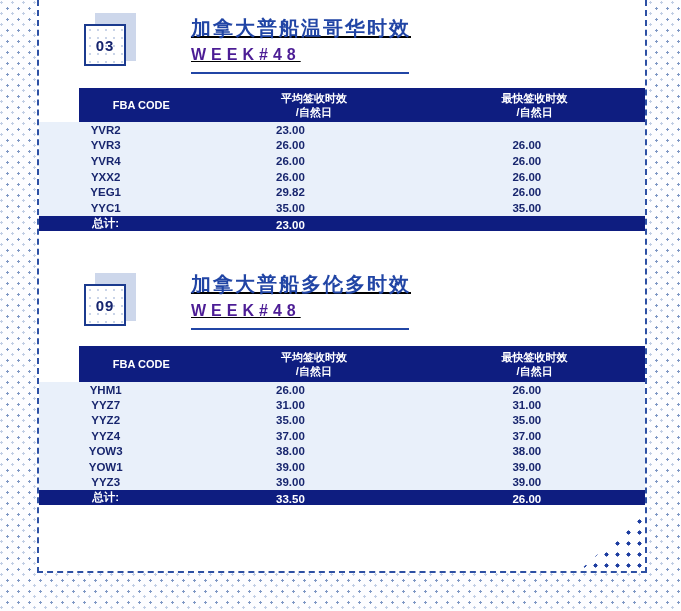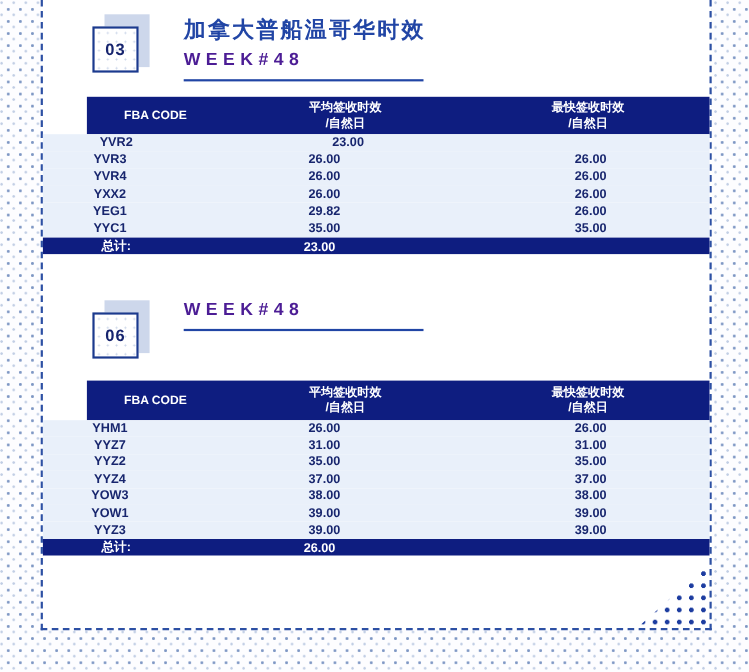--- a/index.html
+++ b/index.html
@@ -30,21 +30,21 @@
     border:2px solid #1b3a8e;
     background-image:radial-gradient(circle, #c9d4e8 0.8px, transparent 1px);
     background-size:8px 8px;
     display:flex; align-items:center; justify-content:center;
     color:#16246e; font-weight:bold; font-size:15px; letter-spacing:1px;
   }
   .s1 .badge-shadow { left:56px; top:13px; }
   .s1 .badge-box    { left:45px; top:24px; }
   .s2 .badge-shadow { left:56px; top:273px; }
   .s2 .badge-box    { left:45px; top:284px; }
-  .titleblock { position:absolute; left:128px; width:260px; }
+  .titleblock { position:absolute; left:152px; width:260px;text-decoration:underline; }
   .s1 .titleblock { top:14px; }
   .s2 .titleblock { top:270px; }
   .sec-title {
     color:#2145a5; font-weight:bold; font-size:20px; letter-spacing:2px;
     line-height:29px; white-space:nowrap;
   }
   .sec-week {
     color:#4c1d95; font-weight:bold; font-size:16px; letter-spacing:5px;
     line-height:24px;
   }
@@ -56,21 +56,21 @@
   .tbl-header {
     display:flex; background:#0e1d80; color:#ffffff; align-items:center;
     font-weight:bold; font-size:11px;margin-left:40px;
   }
   .t1 .tbl-header { height:34px; }
   .t2 .tbl-header { height:36px; }
   .hcell { text-align:center; line-height:14px; }
   .col1 { width:22%; } .col2 { width:39%; } .col3 { width:39%; }
   .tbl-row {
     display:flex; align-items:center; background:#e9f0fa;
-    color:#18266e; font-weight:bold; font-size:11.5px; height:15.6px;gap:26px;
+    color:#18266e; font-weight:bold; font-size:11.5px; height:15.6px;
   }
   .t2 .tbl-row { height:15.4px; }
   .cell { text-align:center; }
   .tbl-total {
     display:flex; align-items:flex-end; background:#0e1d80;
     color:#ffffff; font-weight:bold; font-size:11.5px; height:15px;
   }
   
   .dot-triangle {
     position:absolute; right:0; bottom:0; width:66px; height:59px;
@@ -141,23 +141,24 @@
     </div>
     <div class="tbl-total">
       <div class="cell col1">总计:</div>
       <div class="cell col3">23.00</div>
     </div>
   </div>
 
   <div class="s2">
     <div class="badge-shadow"></div>
     <div class="badge-box">
-      <span>06</span>
+      <span>09</span>
     </div>
     <div class="titleblock">
+      <div class="sec-title">加拿大普船多伦多时效</div>
       <div class="sec-week">WEEK#48</div>
       <div class="underline"></div>
     </div>
   </div>
 
   <div class="tbl t2">
     <div class="tbl-header">
       <div class="hcell col1">
         <div>FBA CODE</div>
       </div>
@@ -200,18 +201,19 @@
       <div class="cell col2">39.00</div>
       <div class="cell col3">39.00</div>
     </div>
     <div class="tbl-row">
       <div class="cell col1">YYZ3</div>
       <div class="cell col2">39.00</div>
       <div class="cell col3">39.00</div>
     </div>
     <div class="tbl-total">
       <div class="cell col1">总计:</div>
+      <div class="cell col2">33.50</div>
       <div class="cell col3">26.00</div>
     </div>
   </div>
 
   <div class="dot-triangle"></div>
 </div>
 
 </body></html>

